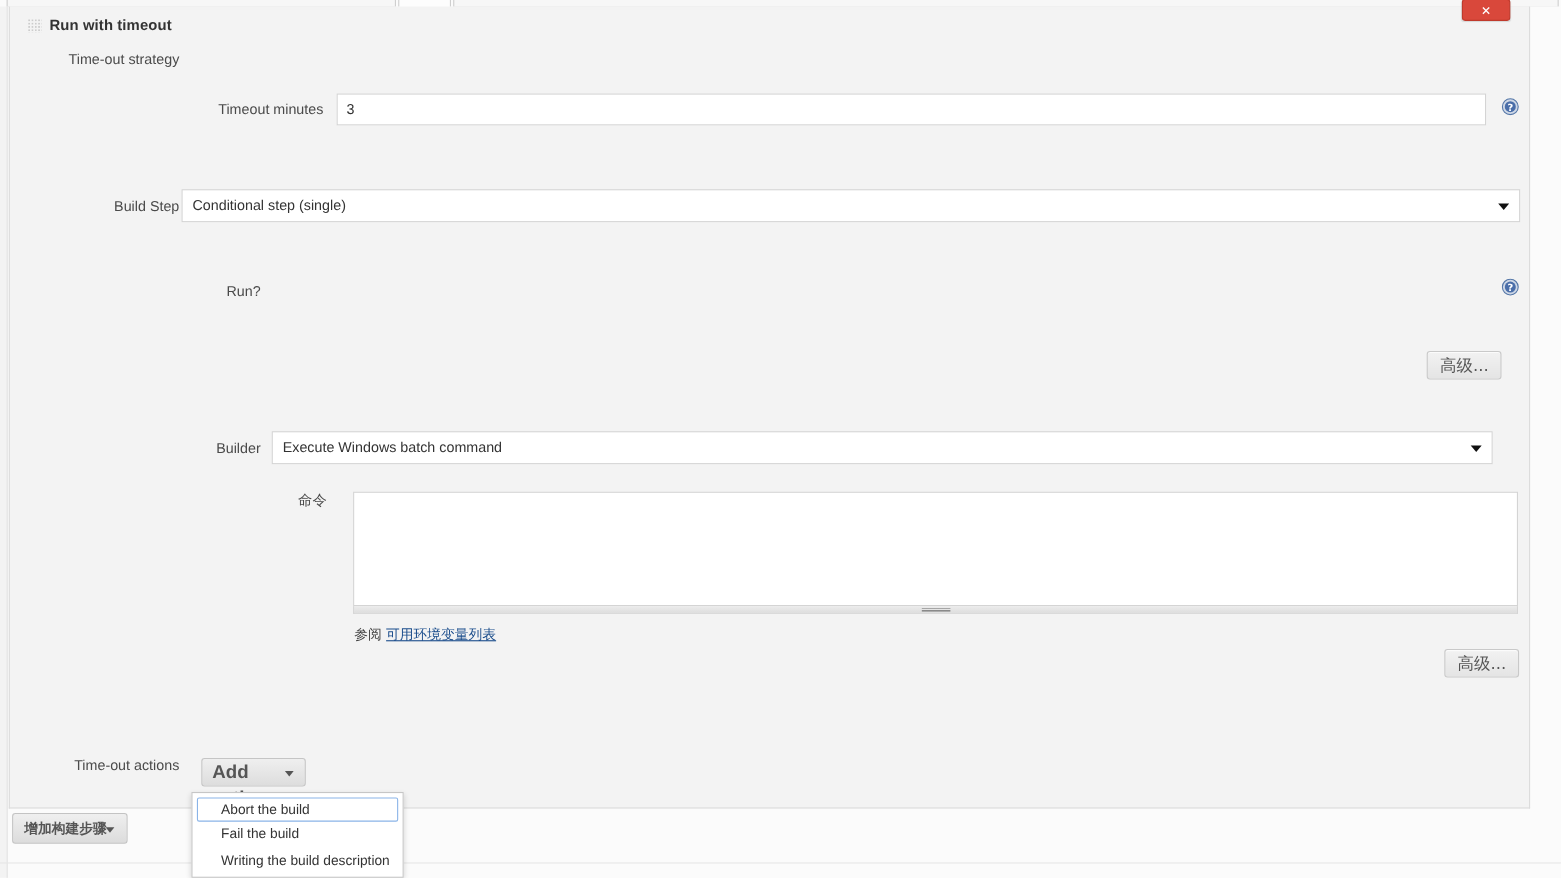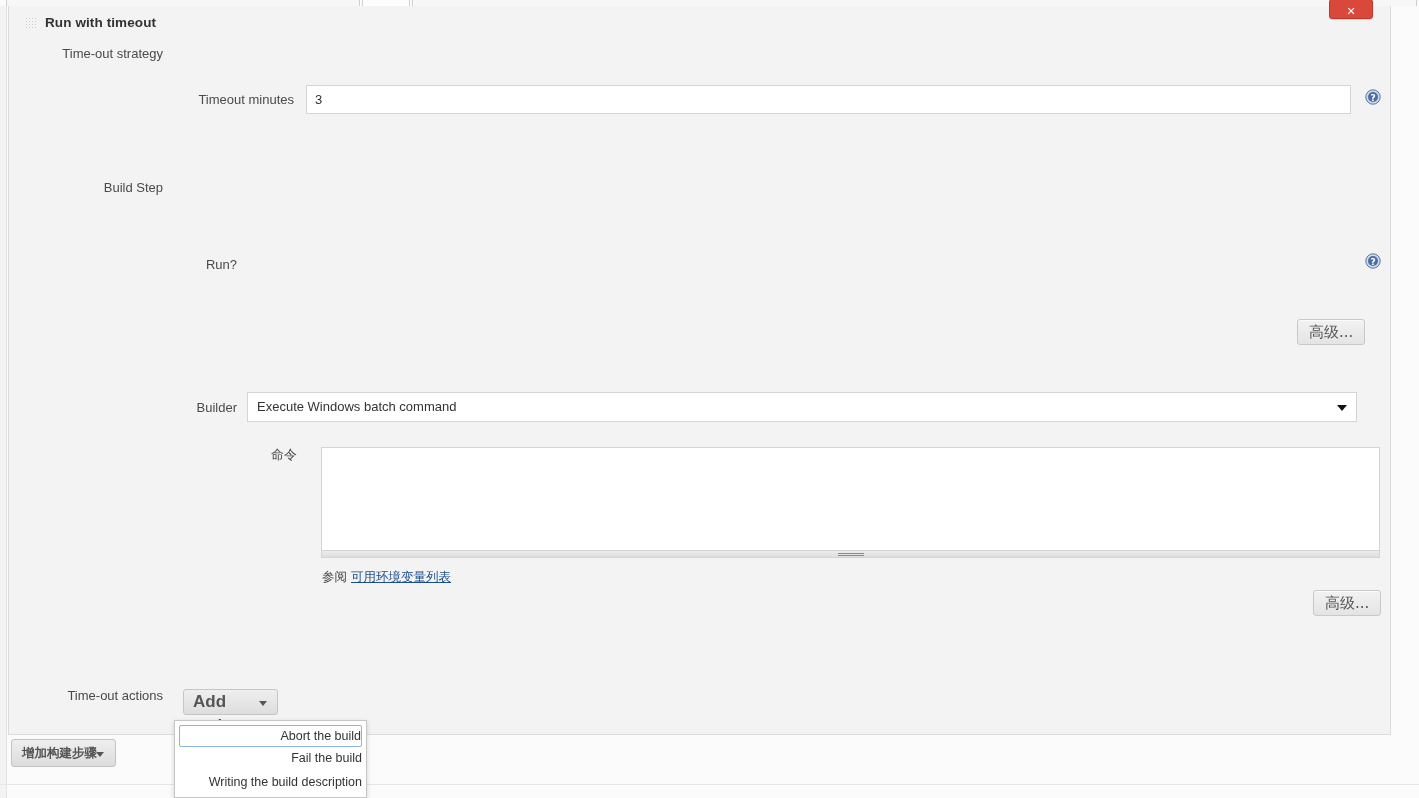--- a/index.html
+++ b/index.html
@@ -194,21 +194,20 @@
   }
 
   #action-dropdown {
     position: absolute; left: 174px; top: 714px;
     width: 193px; height: 78px;
     background: #fff;
     border: 1px solid #c6c6c6;
     box-shadow: 0 2px 5px rgba(0,0,0,.16);
     padding: 4px 0 6px 0;
     z-index: 40;
-    text-align: right;
   }
   .dropdown-item {
     height: 24px; line-height: 23px;
     font-size: 12.5px; color: #333;
     padding-left: 22px;
     cursor: pointer;
     margin: 0 4px;
   }
   .dropdown-item.selected {
     border: 1px solid #8ab4e8;
@@ -274,20 +273,21 @@
     <div class="help-icon" style="left:1356px; top:83px;">
       <svg width="16" height="16" viewBox="0 0 16 16">
         <circle cx="8" cy="8" r="7.2" fill="#cfd8e6" stroke="#5577a8" stroke-width="1"></circle>
         <circle cx="8" cy="8" r="5" fill="#4a6ea9"></circle>
         <text x="8" y="11.6" font-size="9" font-weight="bold" fill="#fff" text-anchor="middle" font-family="DejaVu Sans, sans-serif">?</text>
       </svg>
     </div>
 
     <div class="lbl" style="left:20px; top:174px; width:134px;">Build Step</div>
 
+    <div class="select-box" style="left:156px; top:166px; width:1217px;">Conditional step (single)</div>
 
     <div class="lbl" style="left:108px; top:251px; width:120px;">Run?</div>
 
 
     <div class="help-icon" style="left:1356px; top:247px;">
       <svg width="16" height="16" viewBox="0 0 16 16">
         <circle cx="8" cy="8" r="7.2" fill="#cfd8e6" stroke="#5577a8" stroke-width="1"></circle>
         <circle cx="8" cy="8" r="5" fill="#4a6ea9"></circle>
         <text x="8" y="11.6" font-size="9" font-weight="bold" fill="#fff" text-anchor="middle" font-family="DejaVu Sans, sans-serif">?</text>
       </svg>

